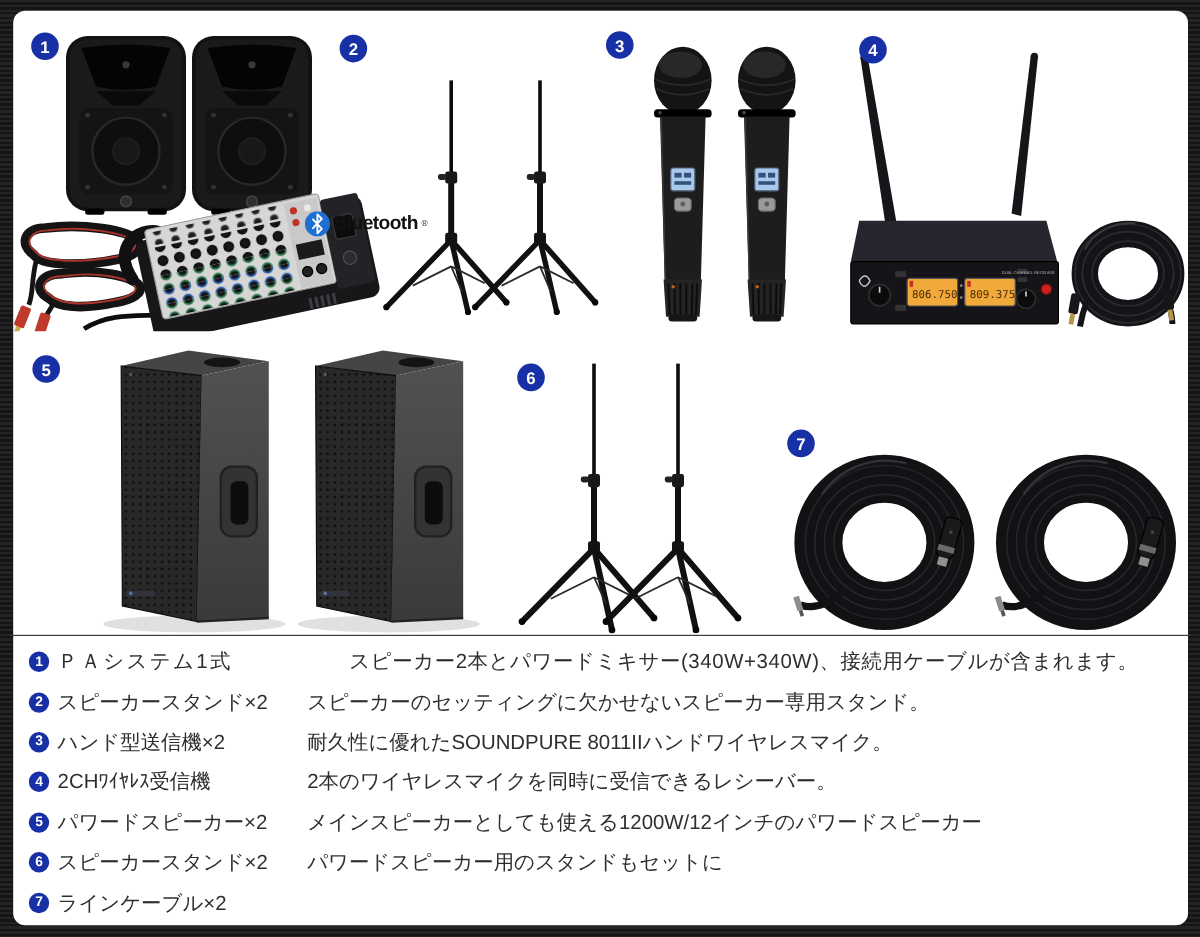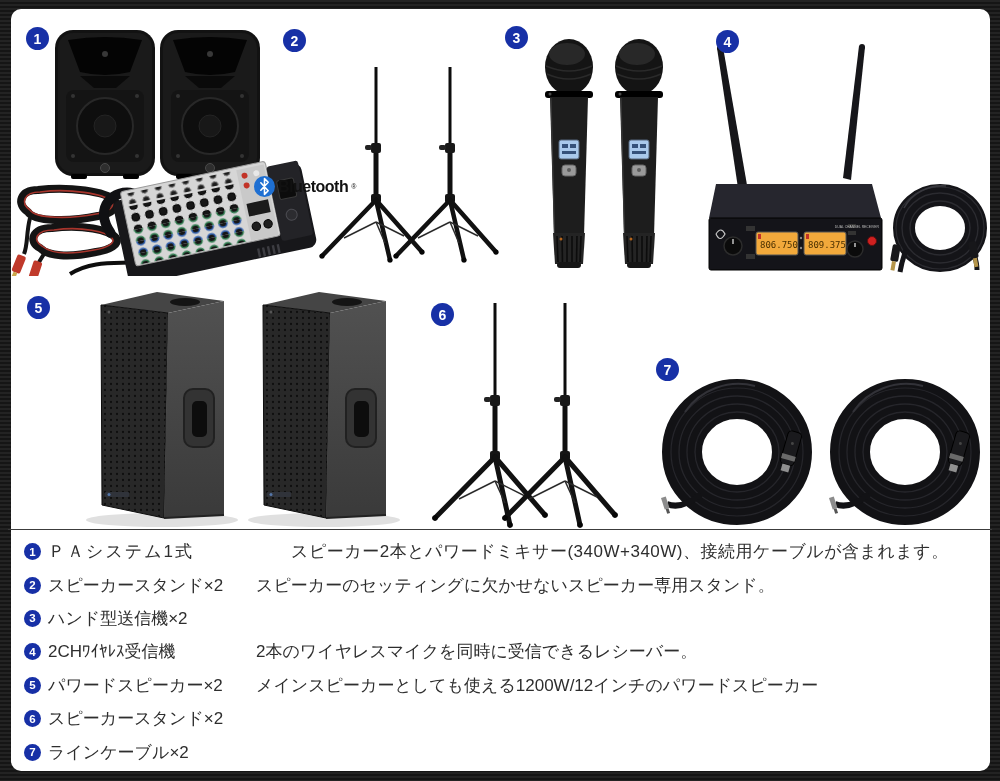--- a/index.html
+++ b/index.html
@@ -440,33 +440,35 @@
       <span class="desc">スピーカー2本とパワードミキサー(340W+340W)、接続用ケーブルが含まれます。</span>
     </div>
     <div class="row">
       <span class="b">2</span>
       <span class="lab">スピーカースタンド×2</span>
       <span class="desc">スピーカーのセッティングに欠かせないスピーカー専用スタンド。</span>
     </div>
     <div class="row">
       <span class="b">3</span>
       <span class="lab">ハンド型送信機×2</span>
+      <span class="desc">耐久性に優れたSOUNDPURE 8011IIハンドワイヤレスマイク。</span>
     </div>
     <div class="row">
       <span class="b">4</span>
       <span class="lab">2CHﾜｲﾔﾚｽ受信機</span>
       <span class="desc">2本のワイヤレスマイクを同時に受信できるレシーバー。</span>
     </div>
     <div class="row">
       <span class="b">5</span>
       <span class="lab">パワードスピーカー×2</span>
       <span class="desc">メインスピーカーとしても使える1200W/12インチのパワードスピーカー</span>
     </div>
     <div class="row">
       <span class="b">6</span>
       <span class="lab">スピーカースタンド×2</span>
+      <span class="desc">パワードスピーカー用のスタンドもセットに</span>
     </div>
     <div class="row">
       <span class="b">7</span>
       <span class="lab">ラインケーブル×2</span>
     </div>
   </div>
 </div>
 
 </body></html>

